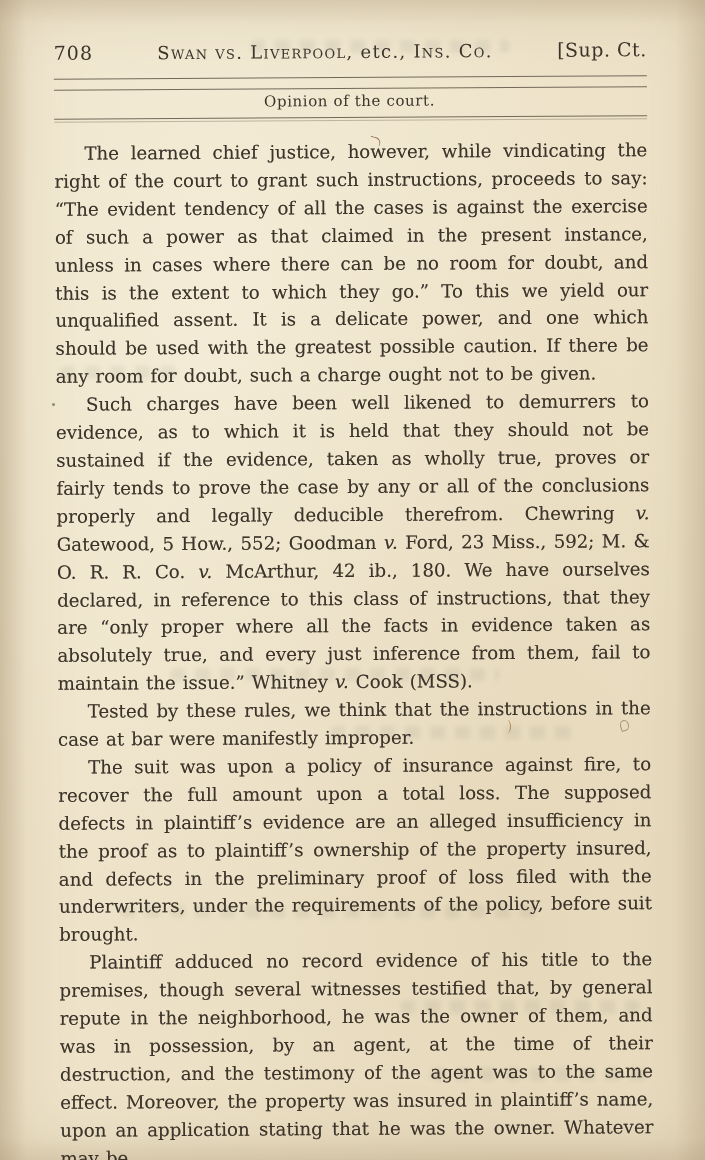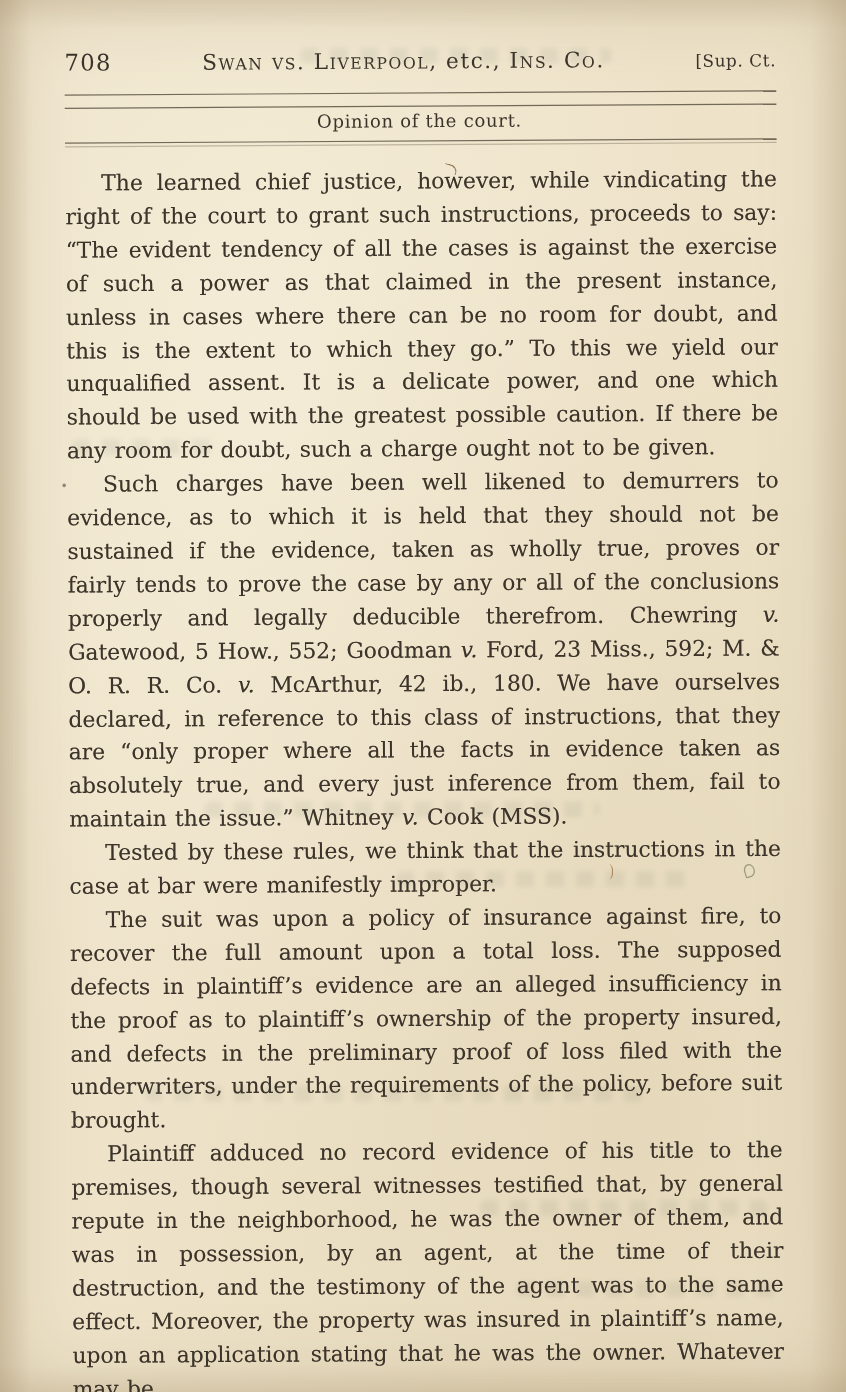--- a/index.html
+++ b/index.html
@@ -31,21 +31,21 @@
     transform-origin:50% 50%;
     color:var(--ink);
   }
   .header{
     margin:40px 55px 0 57px;
     display:flex;align-items:baseline;
   }
   .page-number{font-size:19px;letter-spacing:1px;}
   .case-title{flex:1;text-align:center;font-size:18px;letter-spacing:1.3px;white-space:nowrap;}
   .sc{font-variant:small-caps;}
-  .header-right{font-size:14px;letter-spacing:0.5px;}
+  .header-right{font-size:19px;letter-spacing:0.5px;}
   .rule{
     margin:0 55px 0 57px;height:0;
     border-top:1.2px solid var(--rule);
     opacity:0.85;
   }
   .rule.faint{opacity:0.35;}
   .r1{margin-top:15px;}
   .r2{margin-top:10px;}
   .caption{
     text-align:center;font-size:15px;letter-spacing:0.6px;margin-top:3px;

